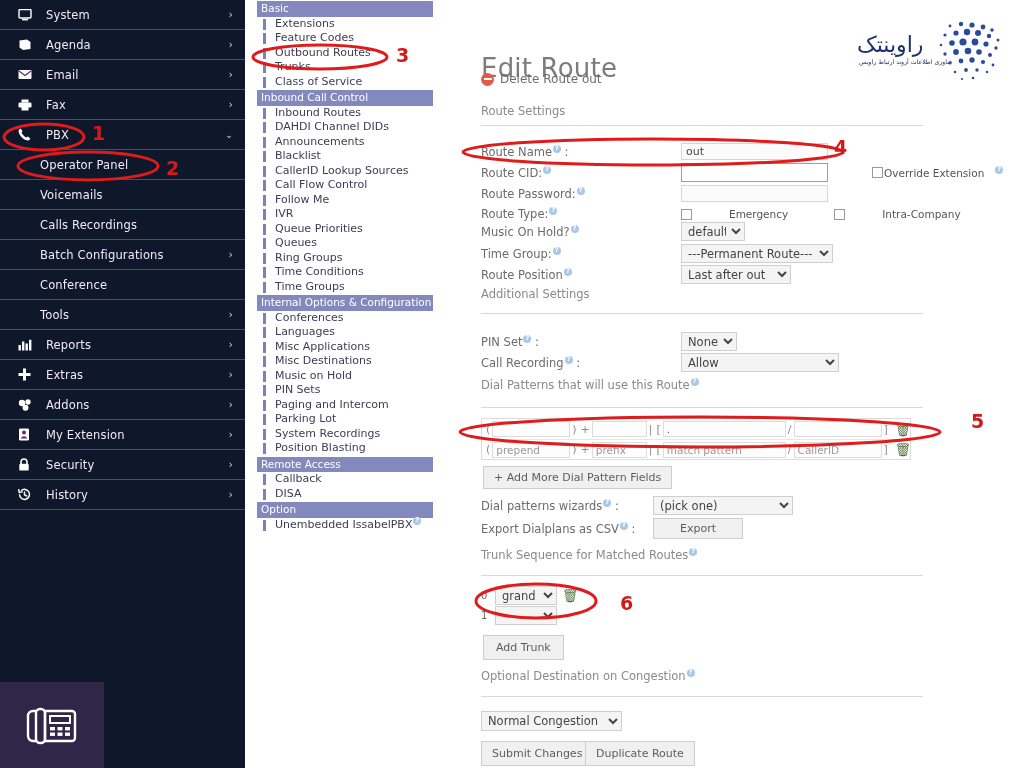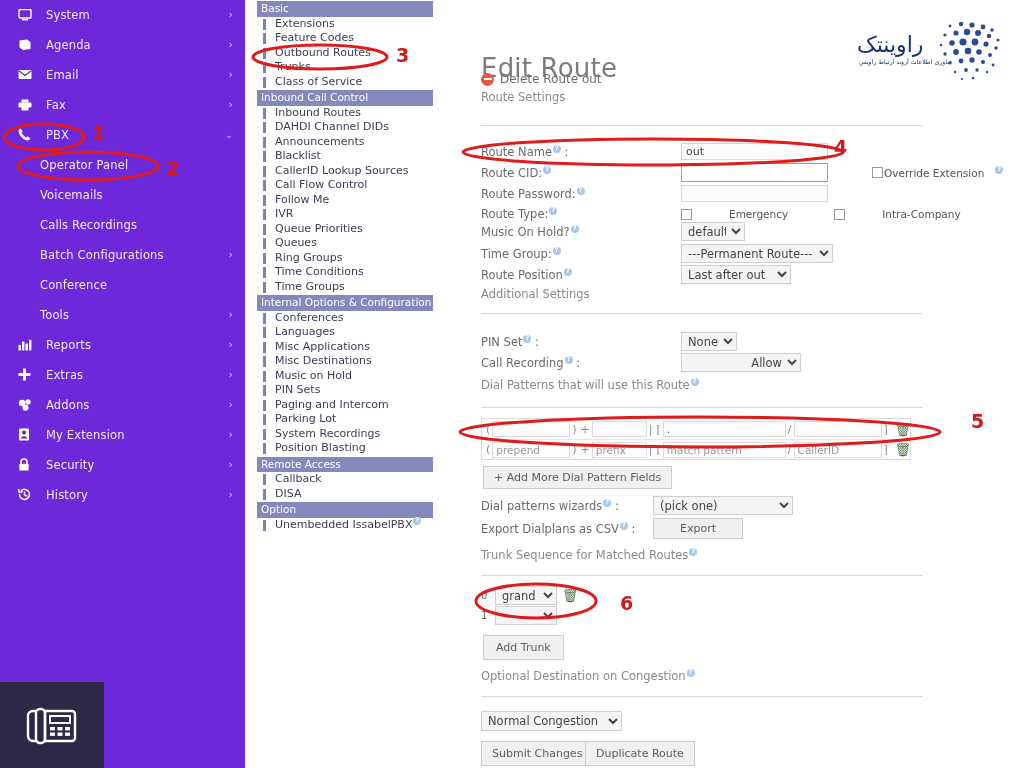--- a/index.html
+++ b/index.html
@@ -10,21 +10,21 @@
     background: #ffffff;
     font-family: "DejaVu Sans", "Liberation Sans", sans-serif;
   }
 
   #app { position: relative; width: 1024px; height: 768px; }
 
   
   #sidebar {
     position: absolute; left: 0; top: 0;
     width: 245px; height: 768px;
-    background: #6d28d9;
+    background: #0f172a;
   }
   .nav-item {
     position: relative;
     height: 30px;
     display: flex;
     align-items: center;
     padding-left: 18px;
     color: #f2eaf6;
     font-size: 11.5px;
     border-bottom: 1px solid #6a3a80;
@@ -133,21 +133,21 @@
     background: #e05a4a;
     display: inline-block; margin-right: 6px;
     position: relative;
   }
   .minus-icon::after {
     content: ""; position: absolute;
     left: 2.5px; top: 5.5px; width: 8px; height: 2px;
     background: #ffffff;
   }
   #route-settings-lbl {
-    position: absolute; left: 36px; top: 90px;
+    position: absolute; left: 36px; top: 104px;
     color: #8a8a8a; font-size: 11.5px; text-align: right;
   }
   .hr {
     position: absolute;
     left: 36px; width: 442px;
     height: 1px; background: #d9d9d9;
   }
 
   .frow {
     position: absolute; left: 36px;
@@ -525,21 +525,21 @@
 
     <div class="frow" style="top:332px;">
       <span class="flabel"><span>PIN Set</span><span class="help-dot"></span> :</span>
       <select class="sel" style="width:56px;">
         <option>None</option>
       </select>
     </div>
 
     <div class="frow" style="top:353px;">
       <span class="flabel"><span>Call Recording</span><span class="help-dot"></span> :</span>
-      <select class="sel" style="width:120px;text-align:right;">
+      <select class="sel" style="width:158px;">
         <option>Allow</option>
       </select>
     </div>
 
     <div style="position:absolute;left:36px;top:378px;color:#8a8a8a;"><span>Dial Patterns that will use this Route</span><span class="help-dot"></span></div>
     <div class="hr" style="top:407px;"></div>
 
     <div id="dp-table">
         <div class="dp-row">
           <span class="br">(</span>

